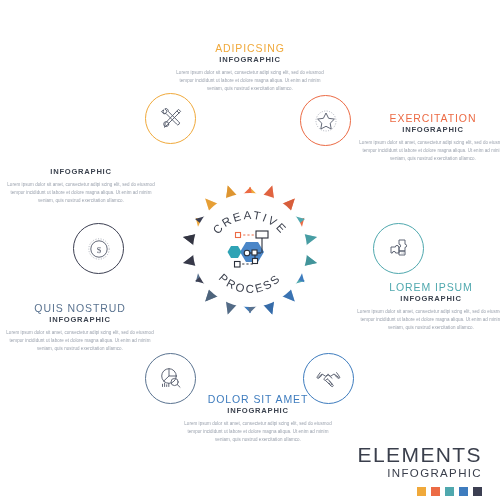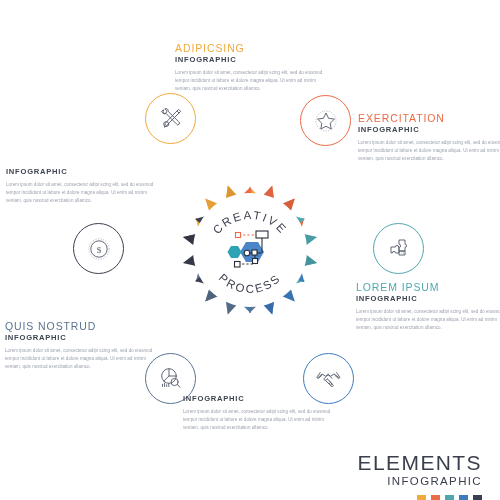--- a/index.html
+++ b/index.html
@@ -29,28 +29,28 @@
     margin-top: 1px;
     line-height: 1.2;
   }
   .block .body {
     font-size: 4.5px;
     line-height: 1.72;
     color: #9aa1ad;
     margin-top: 5px;
     letter-spacing: 0.05px;
   }
-  .align-c { text-align: left; }
+  .align-c { text-align: center; }
 
   
   #blk-adipicsing   { left: 175px; top: 42px;  }
   #blk-exercitation { left: 358px; top: 112px; }
   #blk-lorem        { left: 356px; top: 281px; }
   #blk-dolor        { left: 183px; top: 393px; }
-  #blk-quis         { left: 5px;   top: 302px; margin-top: 18px; }
+  #blk-quis         { left: 5px;   top: 302px; }
   #blk-consectetur  { left: 6px;   top: 166px; }
 
   
   .ring {
     position: absolute;
     width: 51px; height: 51px;
     border-radius: 50%;
     background: #fff;
     display: flex; align-items: center; justify-content: center;
   }
@@ -74,21 +74,21 @@
   }
   #center-icon {
     position: absolute;
     left: 222px; top: 228px;
     width: 56px; height: 44px;
   }
 
   
   #brand { position: absolute; right: 18px; top: 444px; text-align: right; }
   #brand .b1 {
-    font-size: 21px; letter-spacing: 1.4px; color: #3a3f4c; font-weight: 400; line-height: 1; margin-top: 8px;
+    font-size: 21px; letter-spacing: 1.4px; color: #3a3f4c; font-weight: 400; line-height: 1;
   }
   #brand .b2 {
     font-size: 11.5px; letter-spacing: 1.35px; color: #3a3f4c; font-weight: 400;
     line-height: 1; margin-top: 3px;
   }
   #brand .swatches { margin-top: 7px; display: flex; gap: 5px; justify-content: flex-end; }
   #brand .sw { width: 9px; height: 9px; }
 </style>
 </head>
 <body>
@@ -260,20 +260,21 @@
     <div class="body">Lorem ipsum dolor sit amet, consectetur adipi scing elit, sed do eiusmod tempor incididunt ut labore et dolore magna aliqua. Ut enim ad minim veniam, quis nostrud exercitation ullamco.</div>
   </div>
 
   <div class="block align-c" id="blk-lorem">
     <div class="title" style="color:#4fa8ae">LOREM IPSUM</div>
     <div class="sub">INFOGRAPHIC</div>
     <div class="body">Lorem ipsum dolor sit amet, consectetur adipi scing elit, sed do eiusmod tempor incididunt ut labore et dolore magna aliqua. Ut enim ad minim veniam, quis nostrud exercitation ullamco.</div>
   </div>
 
   <div class="block align-c" id="blk-dolor">
+    <div class="title" style="color:#3e7cbe">DOLOR SIT AMET</div>
     <div class="sub">INFOGRAPHIC</div>
     <div class="body">Lorem ipsum dolor sit amet, consectetur adipi scing elit, sed do eiusmod tempor incididunt ut labore et dolore magna aliqua. Ut enim ad minim veniam, quis nostrud exercitation ullamco.</div>
   </div>
 
   <div class="block align-c" id="blk-quis">
     <div class="title" style="color:#5a7390">QUIS NOSTRUD</div>
     <div class="sub">INFOGRAPHIC</div>
     <div class="body">Lorem ipsum dolor sit amet, consectetur adipi scing elit, sed do eiusmod tempor incididunt ut labore et dolore magna aliqua. Ut enim ad minim veniam, quis nostrud exercitation ullamco.</div>
   </div>
 

